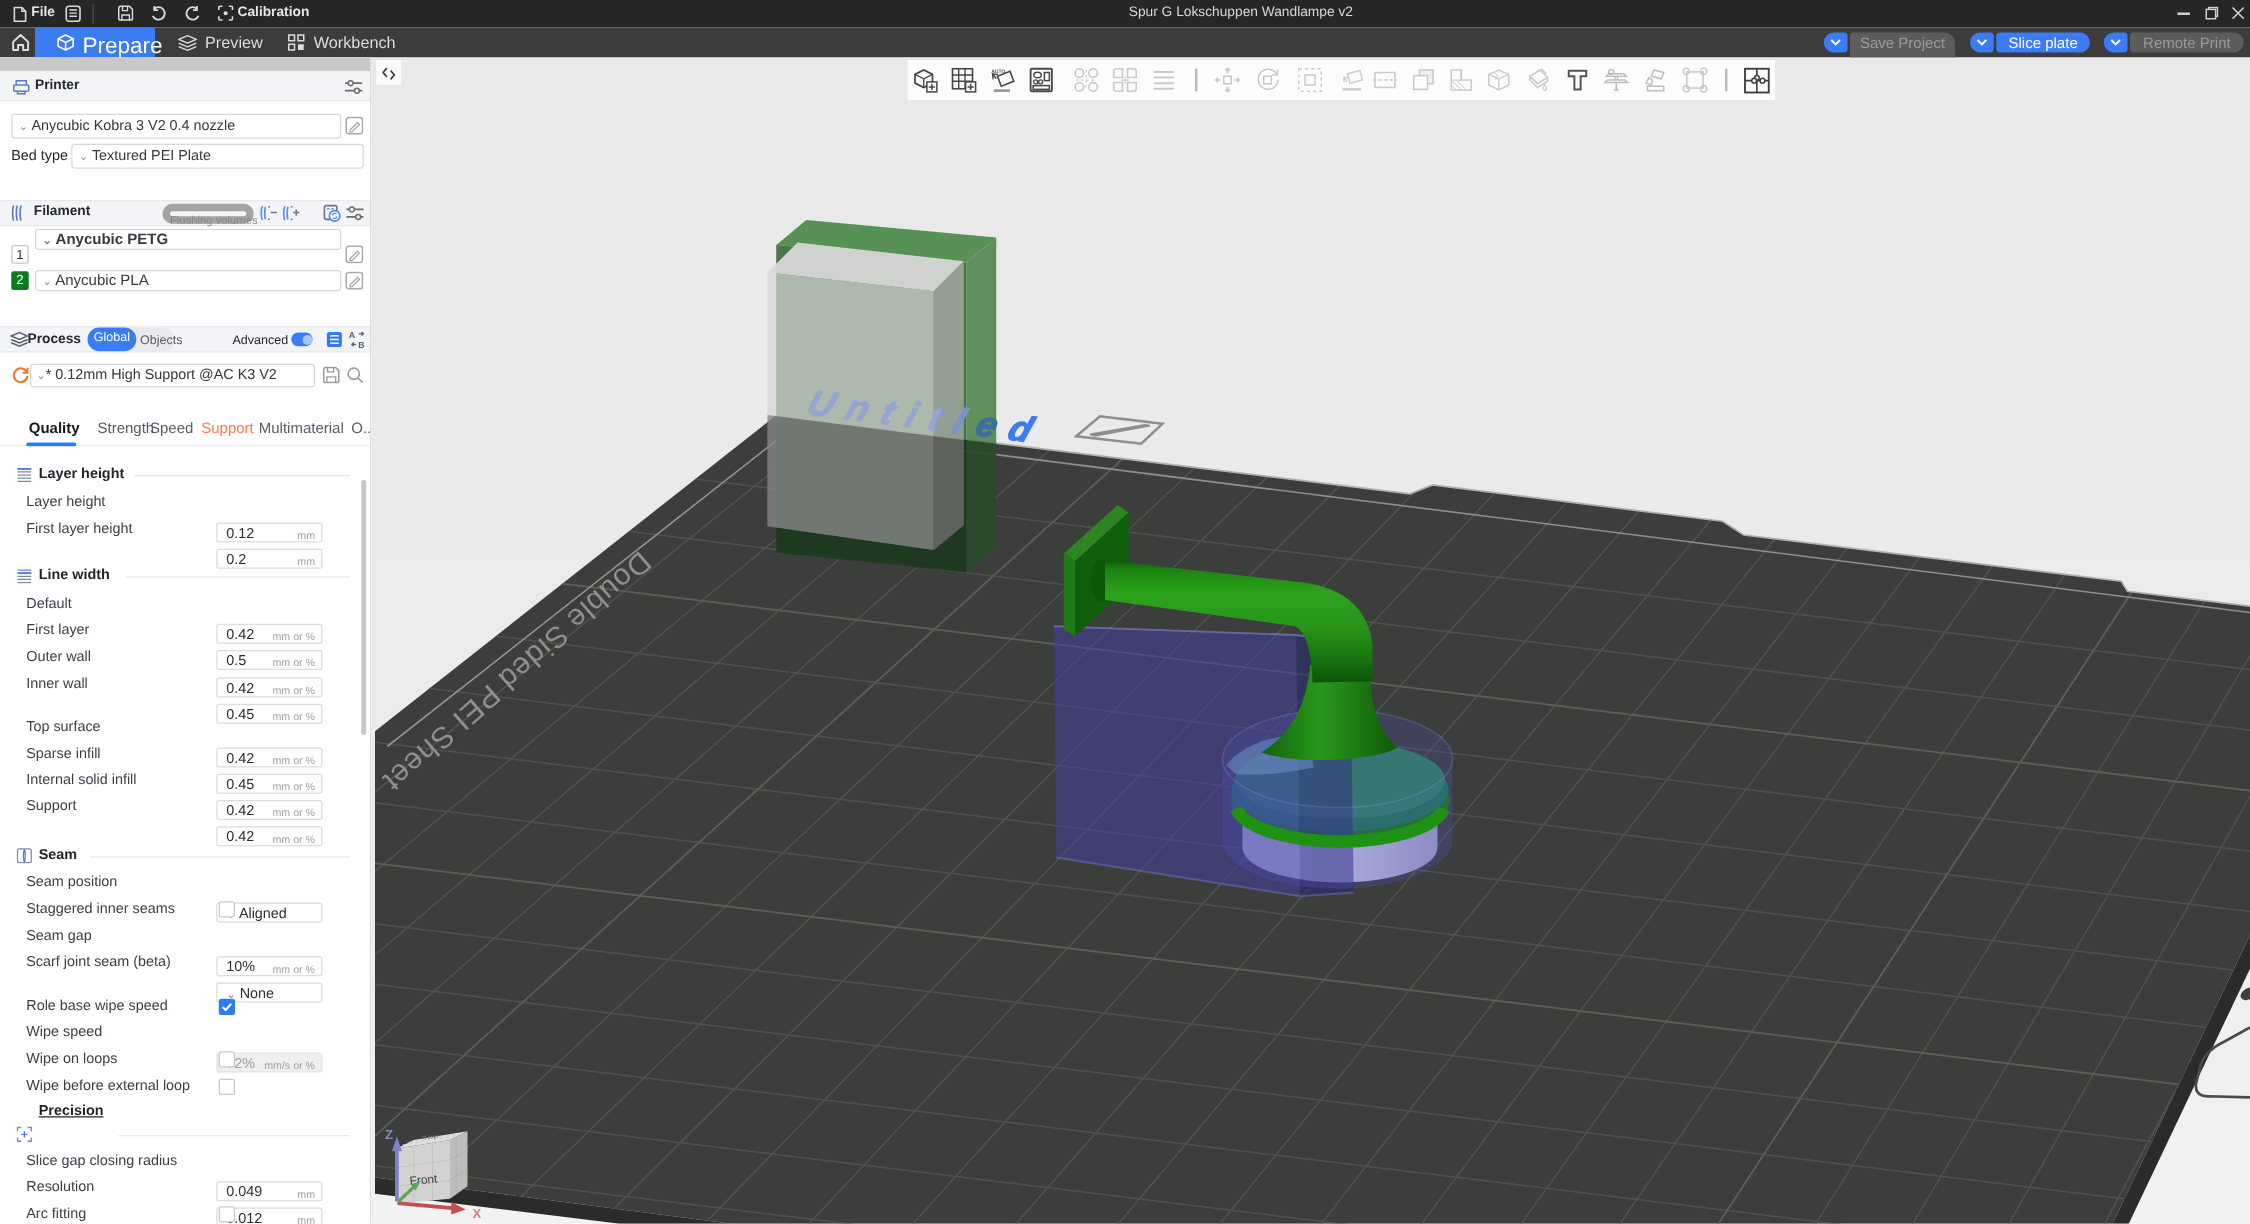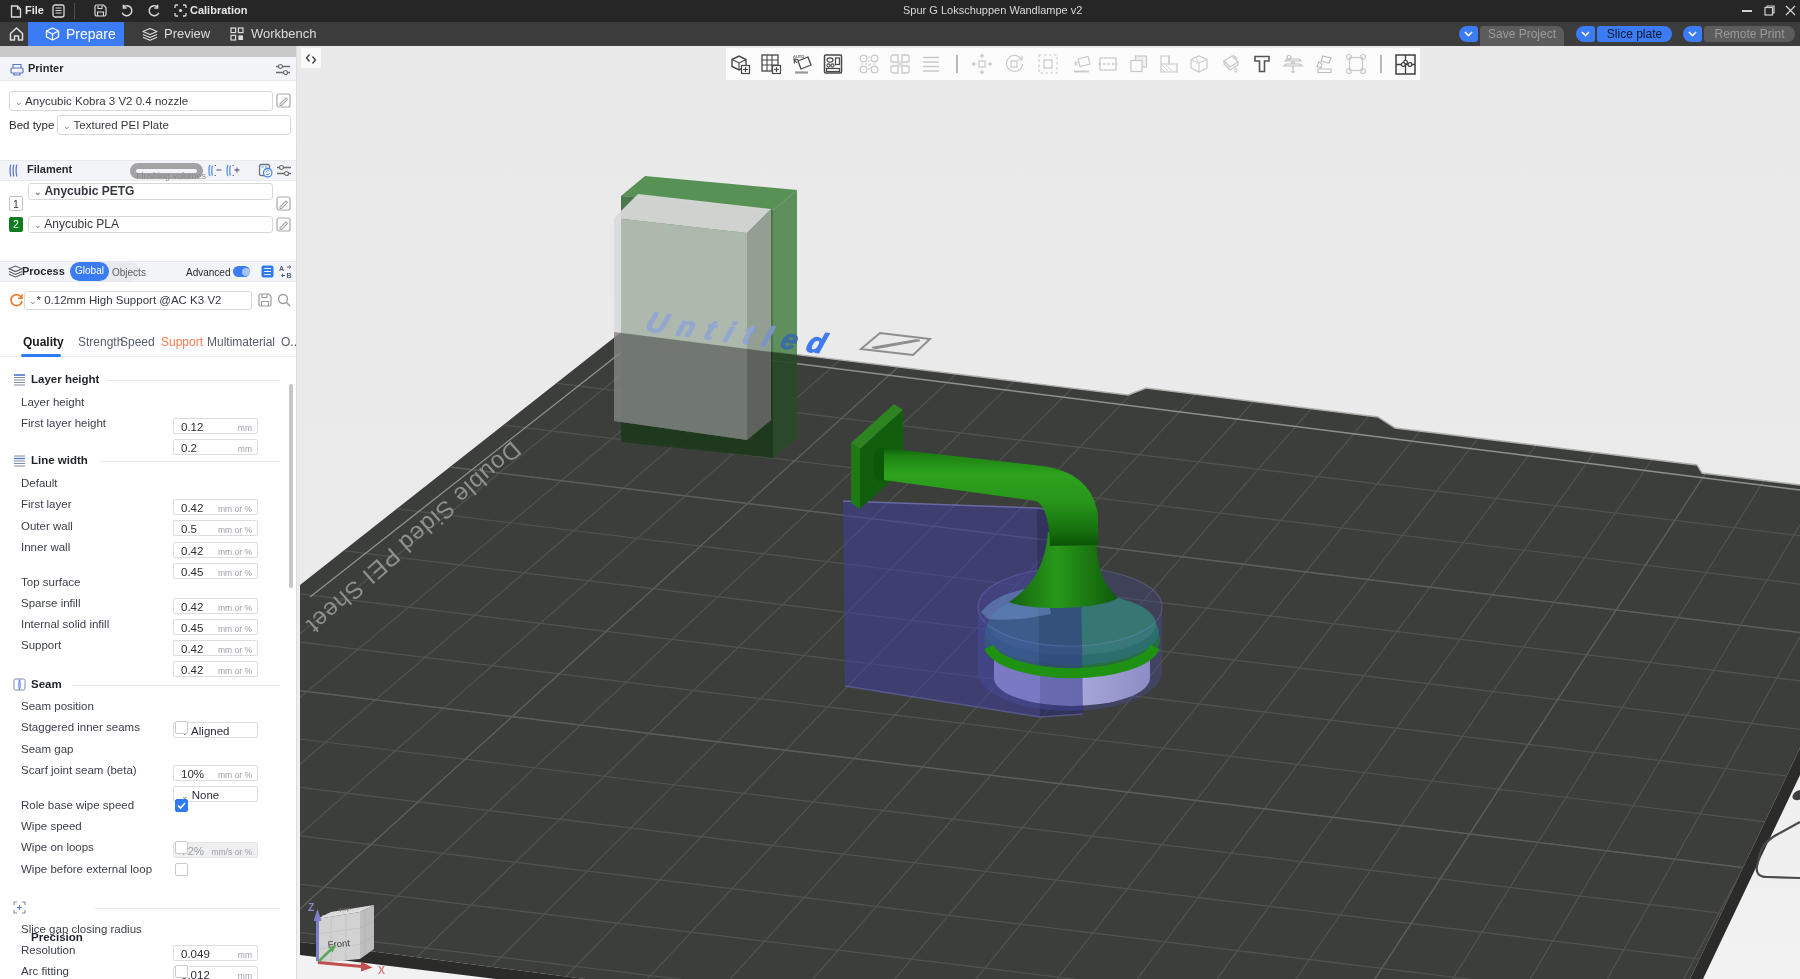--- a/index.html
+++ b/index.html
@@ -66,21 +66,21 @@
 </div>
 <div id="menubar">
 <svg class="abs" style="left:9px;top:5px" width="15" height="14" viewBox="0 0 15 14">
       <path d="M1.5 6.5L7.5 1l6 5.5V13h-4V9h-4v4h-4z" fill="none" stroke="#e0e0e0" stroke-width="1.5" stroke-linejoin="round"></path>
     </svg>
 <div class="abs" style="left:28px;top:0;width:96px;height:24px;background:#3b7cf5;"></div>
 <svg class="abs" style="left:45px;top:5px" width="15" height="14" viewBox="0 0 15 14">
       <path d="M1.5 4l6-3 6 3v6l-6 3-6-3z" fill="none" stroke="#fff" stroke-width="1.3" stroke-linejoin="round"></path>
       <path d="M1.5 4l6 3 6-3M7.5 7v6" fill="none" stroke="#fff" stroke-width="1.2"></path>
     </svg>
-<span class="abs" style="left:66px;top:4px;font-size:14px;color:#fff;">Prepare</span>
+<span class="abs" style="left:66px;top:4px;font-size:18px;color:#fff;">Prepare</span>
 <svg class="abs" style="left:142px;top:5px" width="16" height="14" viewBox="0 0 16 14">
       <path d="M1 4.5l7-3 7 3-7 3z" fill="none" stroke="#dcdcdc" stroke-width="1.2" stroke-linejoin="round"></path>
       <path d="M1 7.5l7 3 7-3M1 10.3l7 3 7-3" fill="none" stroke="#dcdcdc" stroke-width="1.2" stroke-linejoin="round"></path>
     </svg>
 <span class="abs" style="left:164px;top:4px;font-size:13px;color:#dcdcdc;">Preview</span>
 <svg class="abs" style="left:230px;top:5px" width="14" height="14" viewBox="0 0 14 14">
       <rect x="1" y="1" width="4.6" height="4.6" fill="none" stroke="#dcdcdc" stroke-width="1.2"></rect>
       <rect x="8.4" y="1" width="4.6" height="4.6" fill="none" stroke="#dcdcdc" stroke-width="1.2"></rect>
       <rect x="1" y="8.4" width="4.6" height="4.6" fill="none" stroke="#dcdcdc" stroke-width="1.2"></rect>
       <rect x="8.4" y="8.4" width="4.6" height="4.6" fill="#dcdcdc"></rect>
@@ -89,21 +89,21 @@
 
 <div class="abs" style="left:1459px;top:4px;width:19px;height:16px;background:#3b7cf5;border-radius:8px 3px 3px 8px;"></div>
 <svg class="abs" style="left:1464px;top:9px" width="9" height="6" viewBox="0 0 9 6">
       <path d="M1 1l3.5 3.5L8 1" fill="none" stroke="#fff" stroke-width="1.6"></path>
     </svg>
 <div class="abs" style="left:1480px;top:4px;width:84px;height:32px;background:#5c5c5c;border-radius:3px 8px 8px 3px;color:#9b9b9b;font-size:12px;text-align:center;line-height:16px;">Save Project</div>
 <div class="abs" style="left:1576px;top:4px;width:19px;height:16px;background:#3b7cf5;border-radius:8px 3px 3px 8px;"></div>
 <svg class="abs" style="left:1581px;top:9px" width="9" height="6" viewBox="0 0 9 6">
       <path d="M1 1l3.5 3.5L8 1" fill="none" stroke="#fff" stroke-width="1.6"></path>
     </svg>
-<div class="abs" style="left:1597px;top:4px;width:75px;height:16px;background:#3b7cf5;border-radius:3px 8px 8px 3px;color:#0f172a;font-size:12px;text-align:center;line-height:16px;">Slice plate</div>
+<div class="abs" style="left:1597px;top:4px;width:75px;height:16px;background:#3b7cf5;border-radius:3px 8px 8px 3px;color:#ffffff;font-size:12px;text-align:center;line-height:16px;">Slice plate</div>
 <div class="abs" style="left:1683px;top:4px;width:19px;height:16px;background:#3b7cf5;border-radius:8px 3px 3px 8px;"></div>
 <svg class="abs" style="left:1688px;top:9px" width="9" height="6" viewBox="0 0 9 6">
       <path d="M1 1l3.5 3.5L8 1" fill="none" stroke="#fff" stroke-width="1.6"></path>
     </svg>
 <div class="abs" style="left:1704px;top:4px;width:91px;height:16px;background:#5c5c5c;border-radius:3px 8px 8px 3px;color:#9b9b9b;font-size:12px;text-align:center;line-height:16px;">Remote Print</div>
 </div>
 <div id="sidebar">
 <div class="abs" style="left:0;top:0;width:297px;height:11px;background:#c9c9c9;"></div>
 <div class="band" style="top:11px;height:24px;border-top:none;"></div>
 <svg class="abs" style="left:10px;top:17px" width="14" height="13" viewBox="0 0 14 13">
@@ -310,21 +310,21 @@
       </div>
 <div class="plabel" style="top:795px;">Wipe on loops</div>
 <div class="pcheck" style="top:795px;"></div>
 <div class="plabel" style="top:817px;">Wipe before external loop</div>
 <div class="pcheck" style="top:817px;"></div>
 
 <svg class="shead-ic" style="top:855px" viewBox="0 0 13 13">
         <path d="M4 1H1v3M9 1h3v3M4 12H1V9M9 12h3V9" fill="none" stroke="#7d8aa6" stroke-width="1.1"></path>
         <path d="M6.5 4v5M4 6.5h5" stroke="#4d7ae0" stroke-width="1"></path>
       </svg>
-<div class="shead-t" style="top:885px;">Precision</div>
+<div class="shead-t" style="top:837px;text-decoration:underline;">Precision</div>
 <div class="shead-line" style="top:862px;left:95px;"></div>
 <div class="plabel" style="top:877px;">Slice gap closing radius</div>
 <div class="pbox" style="top:876px;">
         <span class="pval">0.049</span>
         <span class="punit">mm</span>
       </div>
 <div class="plabel" style="top:898px;">Resolution</div>
 <div class="pbox" style="top:897px;">
         <span class="pval">0.012</span>
         <span class="punit">mm</span>

